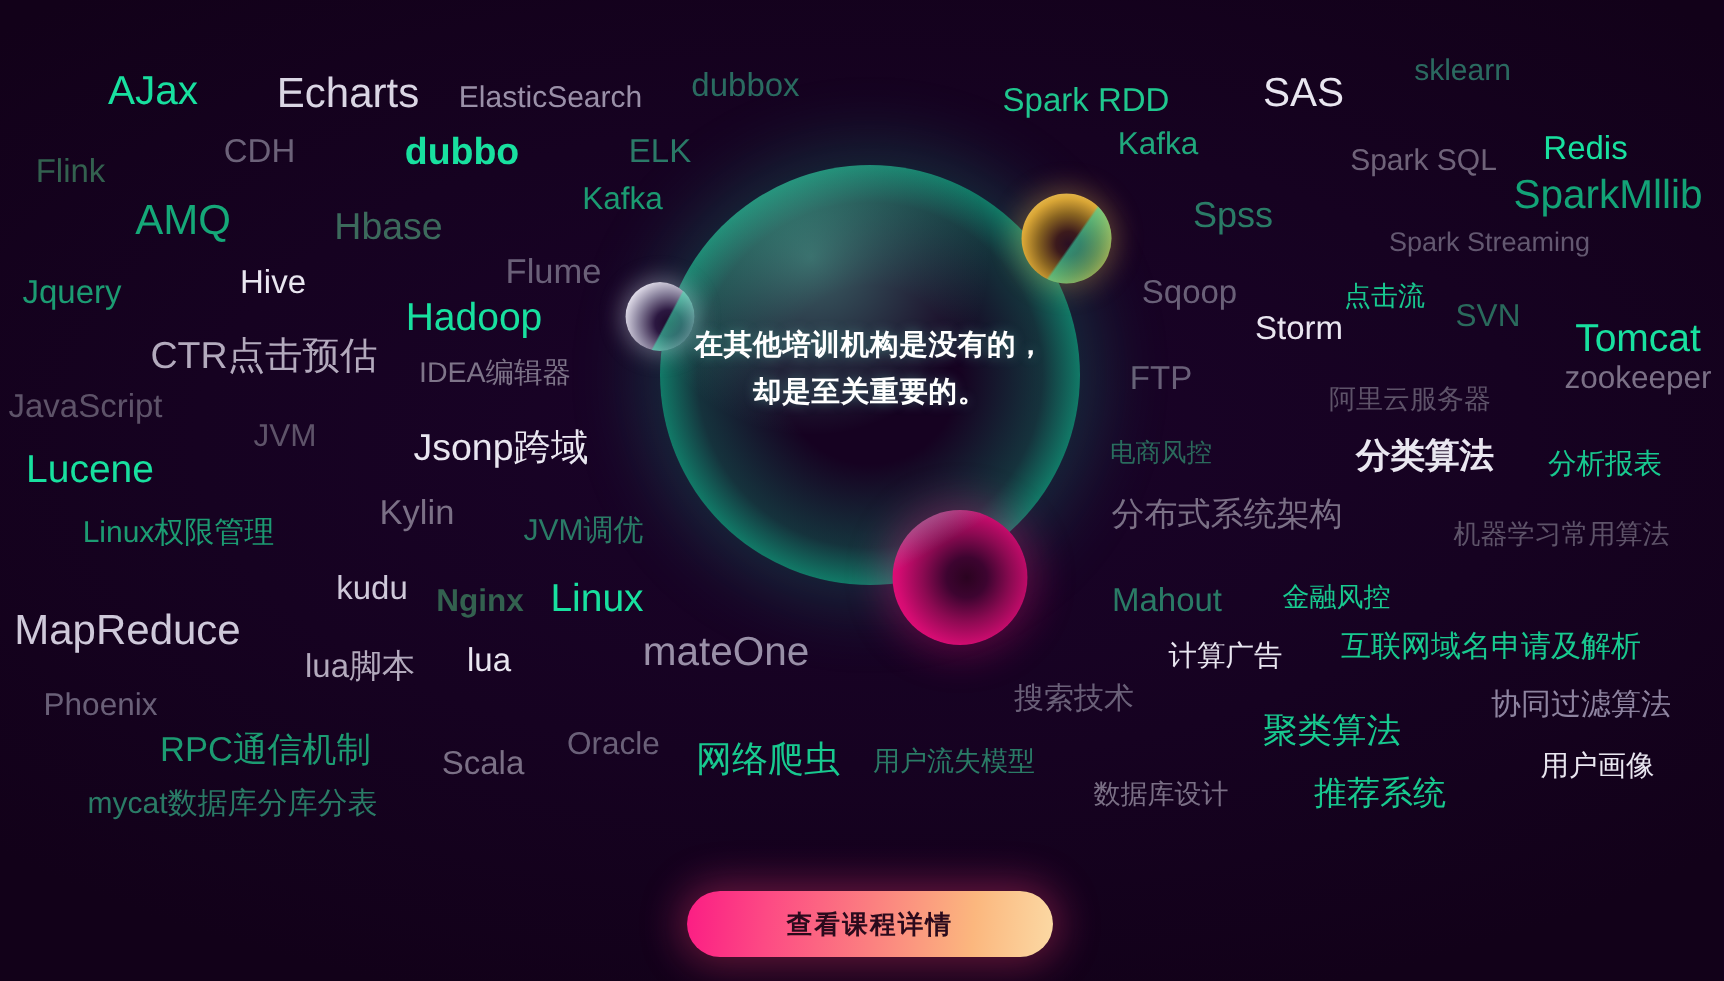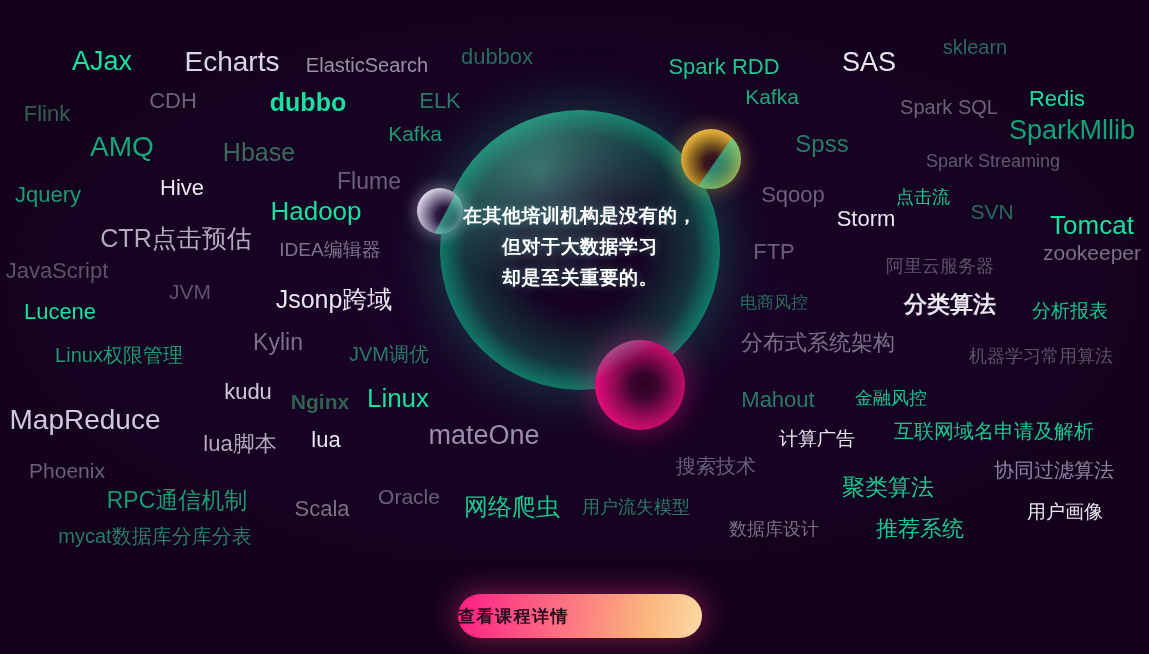--- a/index.html
+++ b/index.html
@@ -125,21 +125,21 @@
     left: 580px;
     top: 616px;
     transform: translate(-50%, -50%);
     width: 244px;
     height: 44px;
     border-radius: 24px;
     background: linear-gradient(95deg, #fb1d84 0%, #fd4a84 22%, #fb7f80 50%, #fbb77e 78%, #fbd9a4 100%);
     box-shadow: 0 0 26px 5px rgba(250,60,130,0.38), 0 4px 14px rgba(0,0,0,0.4);
     display: flex;
     align-items: center;
-    justify-content: flex-start;
+    justify-content: center;
     cursor: pointer;
     border: none;
     padding: 0;
     font-family: "Liberation Sans", sans-serif;
   }
   #cta-label {
     color: #2a0a1c;
     font-size: 17px;
     font-weight: bold;
     letter-spacing: 1.5px;
@@ -184,21 +184,21 @@
       <span class="word" style="left: 330px; top: 249px; font-size: 19px; color: rgb(126, 116, 137); font-weight: normal;">IDEA编辑器</span>
       <span class="word" style="left: 774px; top: 252px; font-size: 22px; color: rgb(106, 96, 120); font-weight: normal;">FTP</span>
       <span class="word" style="left: 1092px; top: 252px; font-size: 21px; color: rgb(123, 112, 134); font-weight: normal;">zookeeper</span>
       <span class="word" style="left: 57px; top: 271px; font-size: 22px; color: rgb(94, 83, 105); font-weight: normal;">JavaScript</span>
       <span class="word" style="left: 940px; top: 266px; font-size: 18px; color: rgb(94, 83, 105); font-weight: normal;">阿里云服务器</span>
       <span class="word" style="left: 190px; top: 291px; font-size: 21px; color: rgb(94, 83, 105); font-weight: normal;">JVM</span>
       <span class="word" style="left: 334px; top: 299px; font-size: 25px; color: rgb(233, 230, 240); font-weight: normal;">Jsonp跨域</span>
       <span class="word" style="left: 774px; top: 302px; font-size: 17px; color: rgb(43, 106, 92); font-weight: normal;">电商风控</span>
       <span class="word" style="left: 950px; top: 304px; font-size: 23px; color: rgb(233, 230, 240); font-weight: bold;">分类算法</span>
       <span class="word" style="left: 1070px; top: 310px; font-size: 19px; color: rgb(24, 201, 143); font-weight: normal;">分析报表</span>
-      <span class="word" style="left: 60px; top: 312px; font-size: 22px; color: rgb(24, 224, 159); font-weight: normal; text-align: center;">Lucene</span>
+      <span class="word" style="left: 60px; top: 312px; font-size: 26px; color: rgb(24, 224, 159); font-weight: normal; text-align: center;">Lucene</span>
       <span class="word" style="left: 818px; top: 343px; font-size: 22px; color: rgb(123, 112, 134); font-weight: normal;">分布式系统架构</span>
       <span class="word" style="left: 278px; top: 342px; font-size: 23px; color: rgb(123, 112, 134); font-weight: normal;">Kylin</span>
       <span class="word" style="left: 119px; top: 355px; font-size: 20px; color: rgb(28, 155, 114); font-weight: normal;">Linux权限管理</span>
       <span class="word" style="left: 389px; top: 354px; font-size: 20px; color: rgb(42, 123, 102); font-weight: normal;">JVM调优</span>
       <span class="word" style="left: 1041px; top: 356px; font-size: 18px; color: rgb(94, 83, 105); font-weight: normal;">机器学习常用算法</span>
       <span class="word" style="left: 248px; top: 392px; font-size: 22px; color: rgb(207, 201, 218); font-weight: normal;">kudu</span>
       <span class="word" style="left: 891px; top: 386px; font-size: 18px; color: rgb(24, 201, 143); font-weight: normal; margin-top: 12px;">金融风控</span>
       <span class="word" style="left: 398px; top: 398px; font-size: 26px; color: rgb(24, 224, 159); font-weight: normal;">Linux</span>
       <span class="word" style="left: 320px; top: 401px; font-size: 21px; color: rgb(51, 97, 79); font-weight: bold;">Nginx</span>
       <span class="word" style="left: 85px; top: 420px; font-size: 28px; color: rgb(207, 201, 218); font-weight: normal;">MapReduce</span>
@@ -222,21 +222,20 @@
       <span class="word" style="left: 774px; top: 529px; font-size: 18px; color: rgb(123, 112, 134); font-weight: normal;">数据库设计</span>
       <span class="word" style="left: 920px; top: 529px; font-size: 22px; color: rgb(24, 201, 143); font-weight: normal;">推荐系统</span>
     </div>
 
   <div id="main-orb">
     <div id="main-orb-sheen"></div>
   </div>
 
   <div id="center-copy">
       <div>在其他培训机构是没有的，</div>
-      <div>但对于大数据学习</div>
       <div>却是至关重要的。</div>
     </div>
 
   <div class="orb" id="orb-white">
     <div id="orb-white-cut"></div>
   </div>
   <div class="orb" id="orb-gold">
     <div id="orb-gold-cut"></div>
   </div>
   <div class="orb" id="orb-pink">

